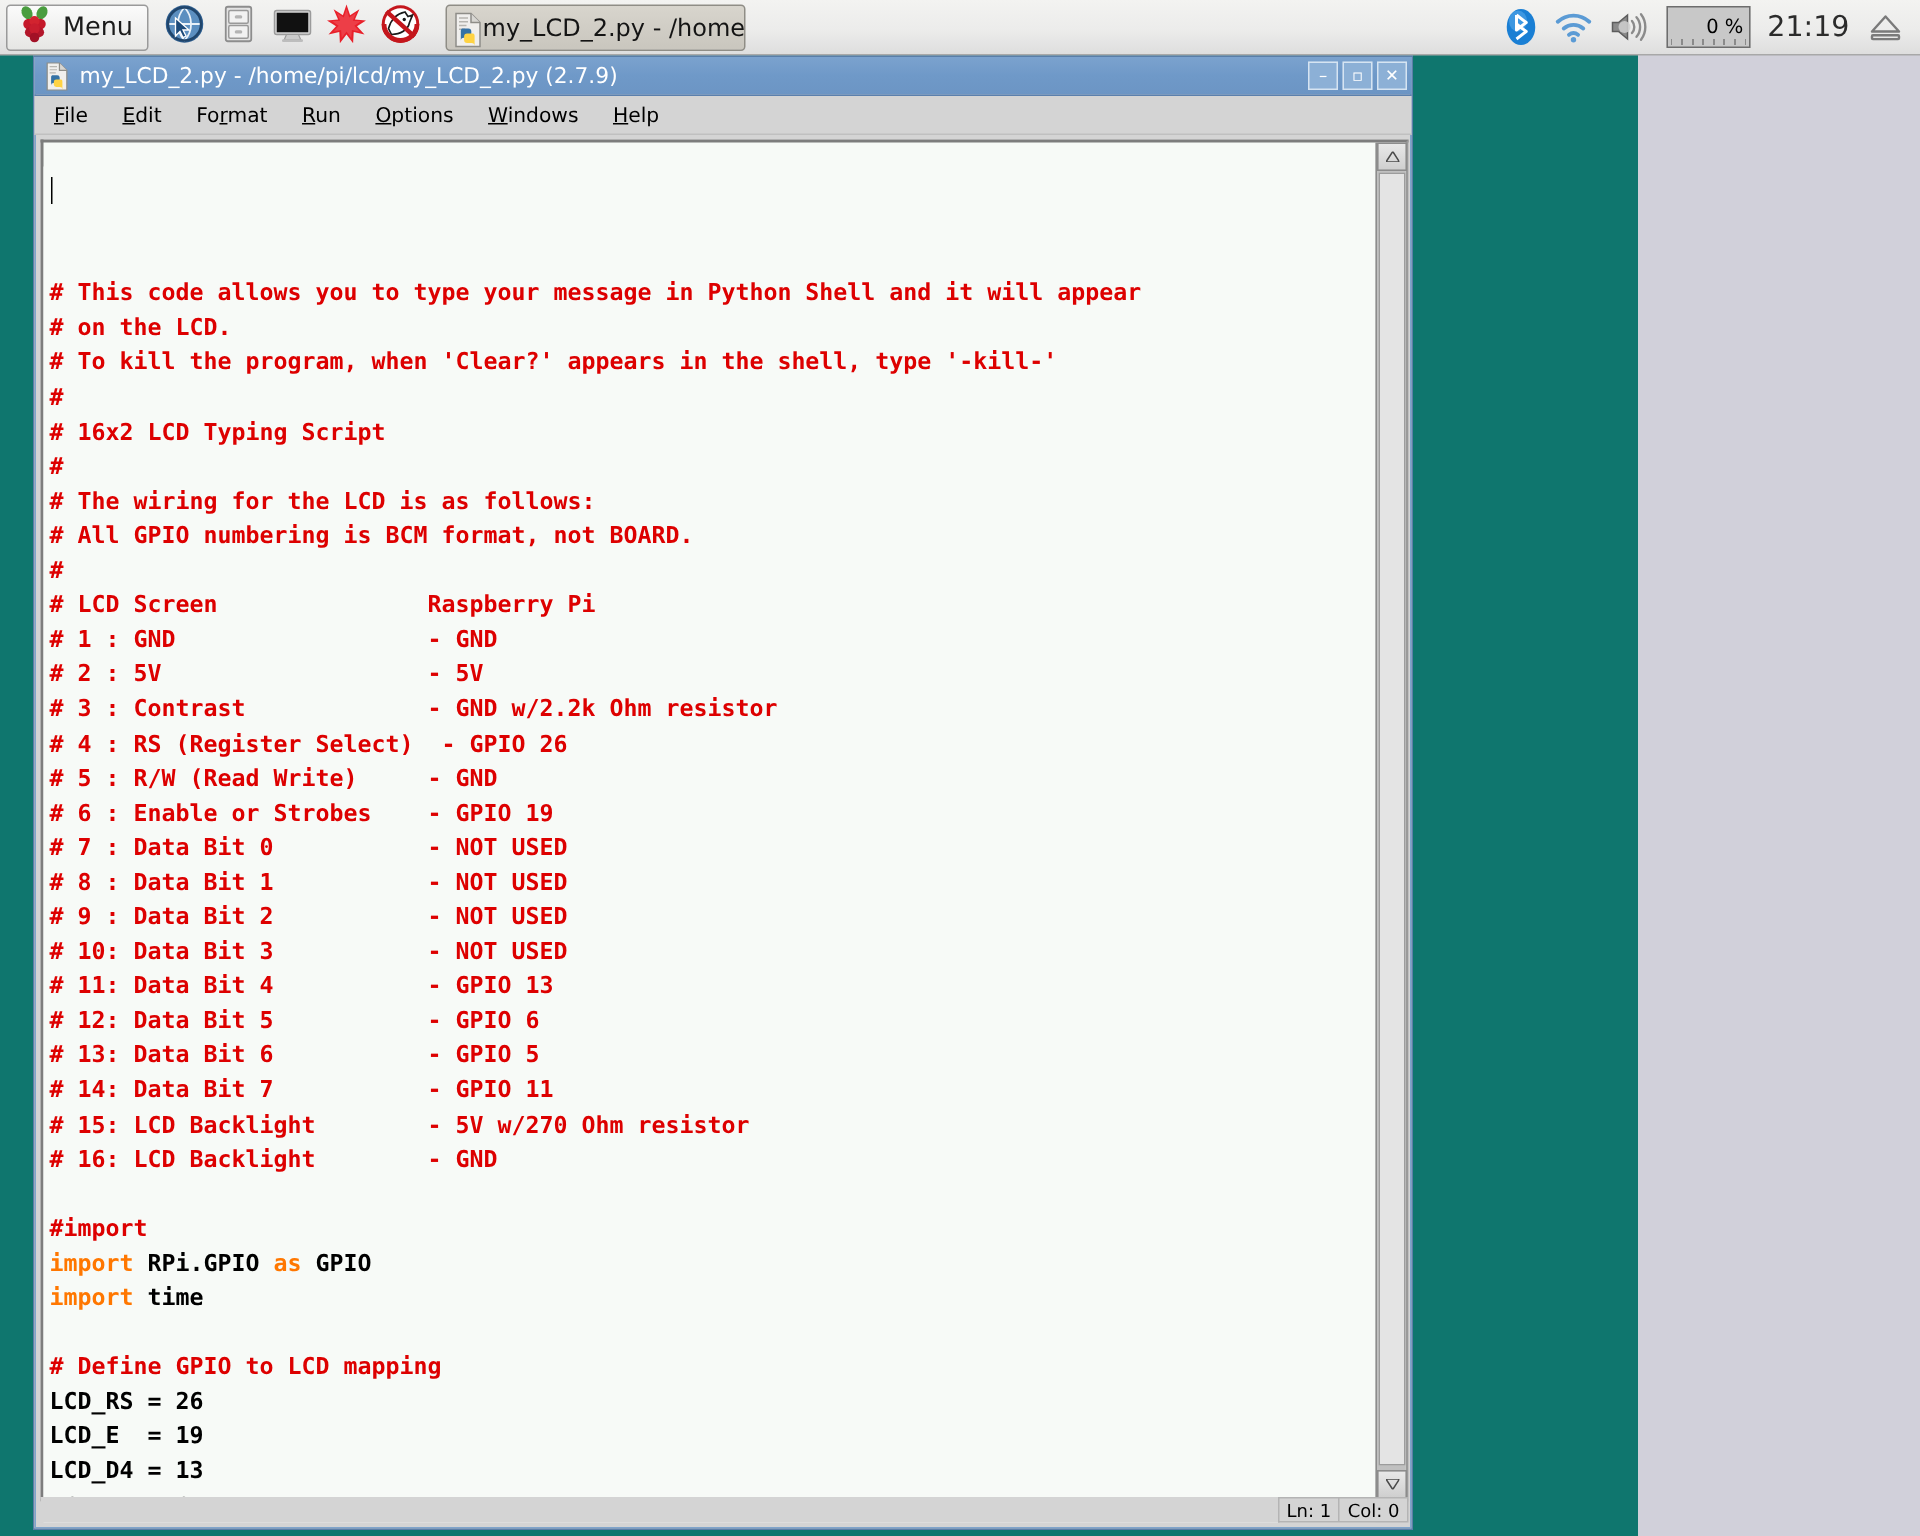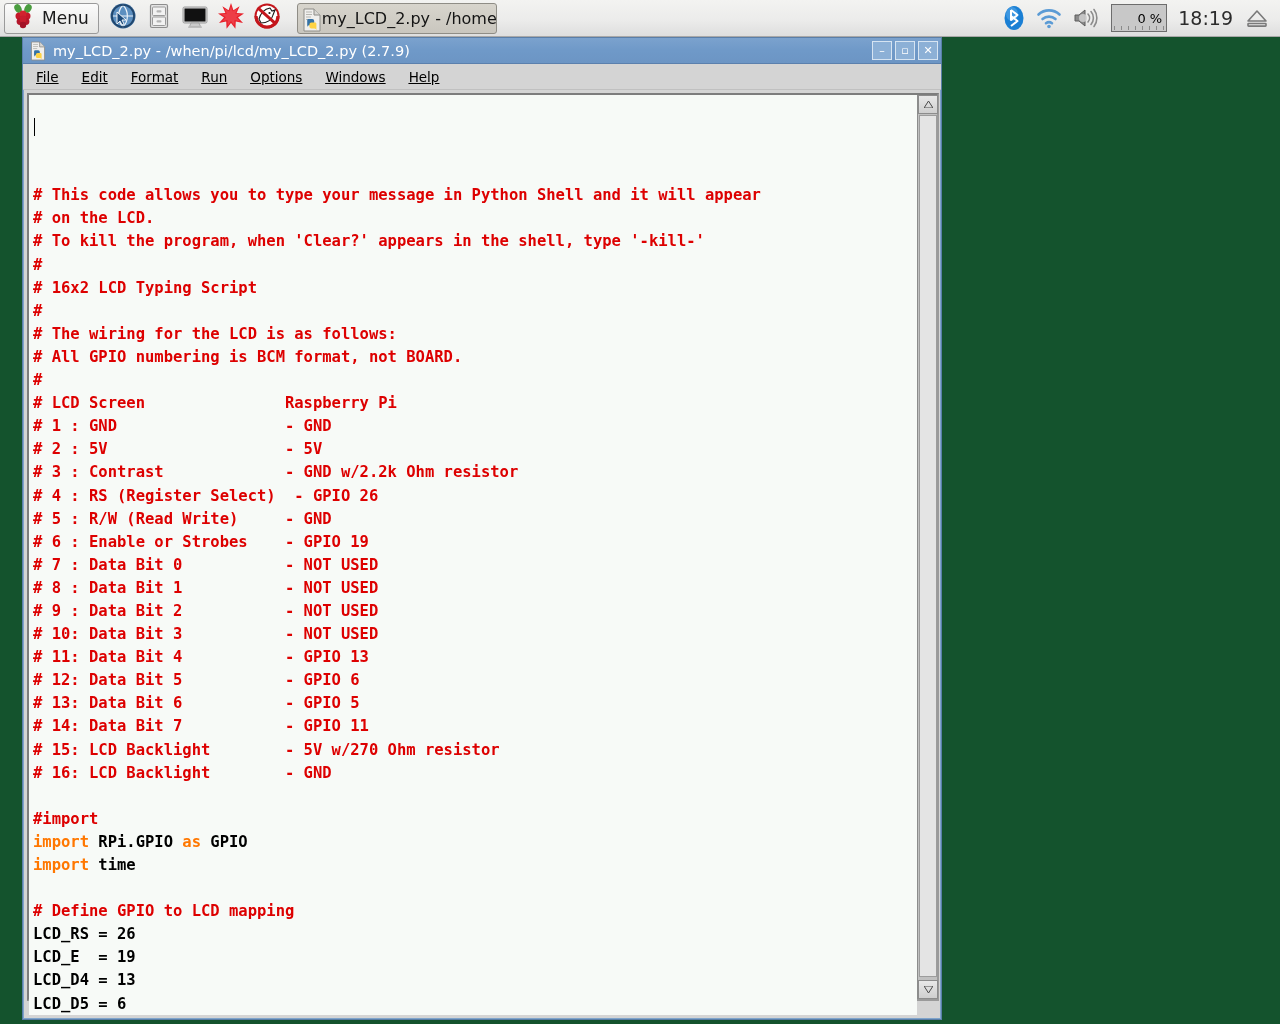--- a/index.html
+++ b/index.html
@@ -6,22 +6,22 @@
   html, body {
     width: 1280px; height: 1024px;
     overflow: hidden;
     font-family: "DejaVu Sans", sans-serif;
     background: #d1d0da;
   }
 
   
   #desktop {
     position: absolute; left: 0; top: 0;
-    width: 1280px; height: 1024px;
-    background: #14532d;
+    width: 1092px; height: 1024px;
+    background: #0f766e;
   }
 
   
   #taskbar {
     position: absolute; left: 0; top: 0;
     width: 1280px; height: 37px;
     background: linear-gradient(to bottom, #f3f3f1 0%, #ececeb 55%, #dedede 100%);
     border-bottom: 1px solid #a8a8a8;
     display: flex; align-items: center;
     padding: 0 4px;
@@ -124,21 +124,20 @@
     background: #d4d4d4;
     display: flex; align-items: center;
     padding-left: 10px; gap: 17px;
     border-bottom: 1px solid #c0c0c0;
   }
   .menu-item {
     font-size: 13.5px; color: #000;
     font-family: "DejaVu Sans", sans-serif;
     cursor: pointer; padding: 2px 3px;
     white-space: nowrap;
-    text-decoration: underline;
   }
   .menu-item u { text-decoration: underline; }
 
   #editor-frame {
     position: absolute;
     left: 4px; top: 55px;
     width: 912px; height: 908px;
     background: #f7faf7;
     border: 2px solid #9a9a9a;
     border-top-color: #7d7d7d;
@@ -341,21 +340,21 @@
             <path d="M16 8 a6 6 0 0 1 0 8"></path>
             <path d="M19 5.5 a10 10 0 0 1 0 13"></path>
             <path d="M22 3.5 a14 14 0 0 1 0 17"></path>
           </g>
         </svg>
       </span>
       <span class="cpu-meter">
         <span class="cpu-ticks"></span>
         <span>0 %</span>
       </span>
-      <span class="clock">18:19</span>
+      <span class="clock">21:19</span>
       <span class="tray-icon">
         <svg width="26" height="22" viewBox="0 0 26 22">
           <path d="M13 4 L22 14 H4 Z" fill="none" stroke="#7a7a7a" stroke-width="1.6" stroke-linejoin="round"></path>
           <rect x="4" y="16.5" width="18" height="2.6" rx="0.6" fill="none" stroke="#7a7a7a" stroke-width="1.6"></rect>
         </svg>
       </span>
     </div>
   </div>
 
   <div id="idle-window">
@@ -365,21 +364,21 @@
         <svg width="18" height="20" viewBox="0 0 22 24">
           <path d="M3 1 h10 l6 6 v16 h-16 z" fill="#f0efed" stroke="#8e8d88" stroke-width="1"></path>
           <path d="M13 1 v6 h6" fill="#d8d7d3" stroke="#8e8d88" stroke-width="1"></path>
           <g stroke="#b6b5b0" stroke-width="1">
               <path d="M5 4 h6 M5 6.5 h6 M5 9 h5"></path>
             </g>
           <path d="M7 11 h4.2 a2 2 0 0 1 2 2 v2.2 a2 2 0 0 1 -2 2 h-3 a2 2 0 0 0 -2 2 v-6.2 a2 2 0 0 1 0.8 -2z" fill="#3572a5"></path>
           <path d="M14.6 14.4 h-4.2 a2 2 0 0 0 -2 2 v2.2 a2 2 0 0 0 2 2 h3 a2 2 0 0 1 2 2 v-6.2 a2 2 0 0 0 -0.8 -2z" fill="#ffd343"></path>
         </svg>
       </span>
-      <span id="title-text">my_LCD_2.py - /when/pi/lcd/my_LCD_2.py (2.7.9)</span>
+      <span id="title-text">my_LCD_2.py - /home/pi/lcd/my_LCD_2.py (2.7.9)</span>
       <span class="win-btns">
         <span class="win-btn">–</span>
         <span class="win-btn">▫</span>
         <span class="win-btn">✕</span>
       </span>
     </div>
 
     <div id="menubar">
         <span class="menu-item"><u>F</u>ile</span>
         <span class="menu-item"><u>E</u>dit</span>
@@ -404,15 +403,19 @@
         </div>
         <div id="vscroll-thumb"></div>
         <div class="sb-arrow bottom">
           <svg width="9" height="7" viewBox="0 0 9 7">
               <path d="M4.5 7 L0 0 H9 Z" fill="none" stroke="#4a4a4a" stroke-width="1"></path>
             </svg>
         </div>
       </div>
     </div>
 
+    <div id="statusbar">
+      <span class="status-cell">Ln: 1</span>
+      <span class="status-cell">Col: 0</span>
+    </div>
 
   </div>
 </div>
 
 </body></html>

